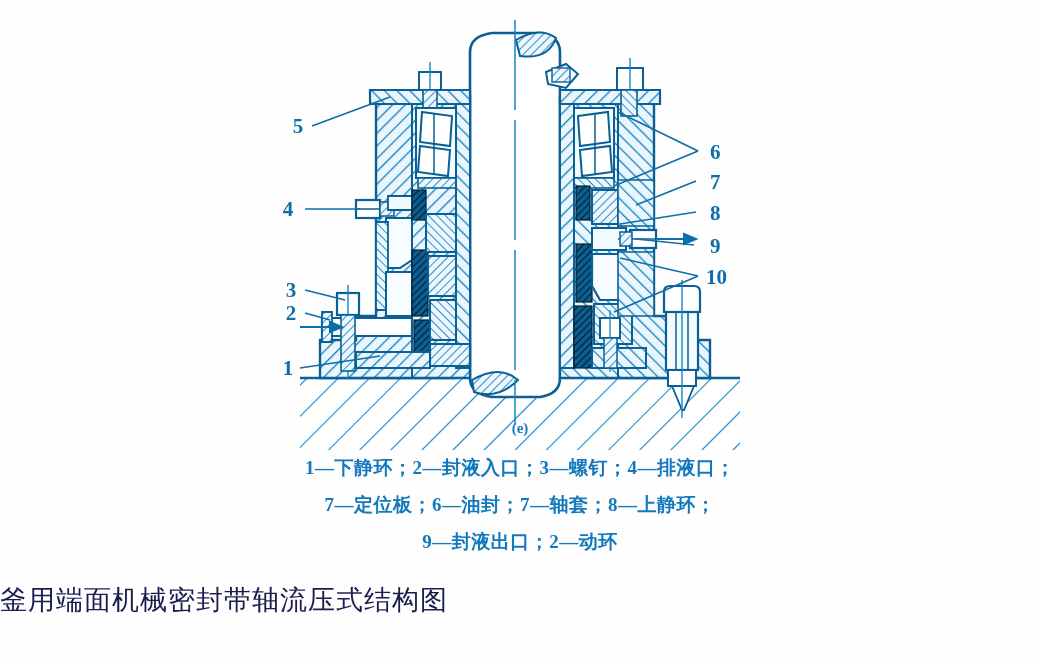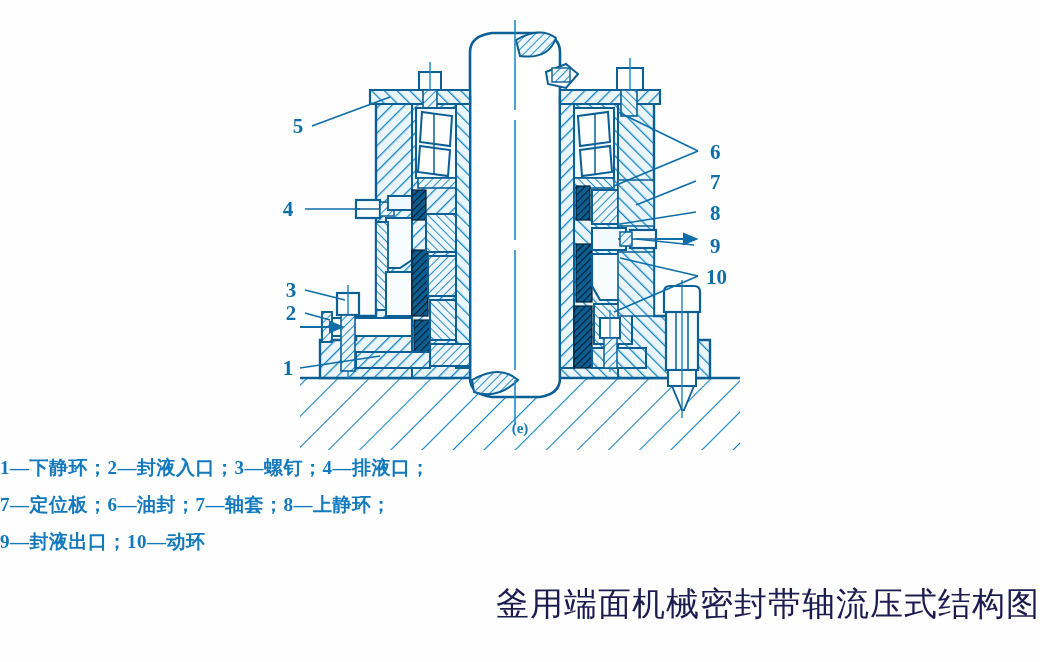--- a/index.html
+++ b/index.html
@@ -21,35 +21,36 @@
     position: absolute;
     left: 0; top: 0;
     width: 1040px; height: 450px;
   }
   svg.drawing { display: block; }
 
   .legend {
     position: absolute;
     left: 0;
     width: 1040px;
+    text-align: center;
     color: #1279bd;
     font-weight: bold;
     font-family: "Liberation Serif", "DejaVu Serif", serif;
   }
   .legend-line { font-size: 19px; letter-spacing: 0.5px; line-height: 1.0; }
   #legend-1 { top: 458px; }
   #legend-2 { top: 495px; }
   #legend-3 { top: 532px; }
 
   #caption {
     position: absolute;
     left: 0; top: 582px;
     width: 1040px;
-    text-align: right;
-    font-size: 33px;
+    text-align: left;
+    font-size: 27px;
     color: #1b1b4f;
     font-family: "Liberation Sans", "DejaVu Sans", sans-serif;
     letter-spacing: 1px;
   }
   .subfig {
     position: absolute;
     width: 1040px;
     text-align: center;
     left: 0; top: 420px;
     font-size: 15px;
@@ -308,17 +309,17 @@
         </g>
 
       </g>
     </svg>
 
     <div class="subfig">(e)</div>
   </div>
 
   <div class="legend legend-line" id="legend-1">1—下静环；2—封液入口；3—螺钉；4—排液口；</div>
   <div class="legend legend-line" id="legend-2">7—定位板；6—油封；7—轴套；8—上静环；</div>
-  <div class="legend legend-line" id="legend-3">9—封液出口；10—动环</div>
+  <div class="legend legend-line" id="legend-3">9—封液出口；2—动环</div>
 
   <div id="caption">釜用端面机械密封带轴流压式结构图</div>
 
 </div>
 
 </body></html>

